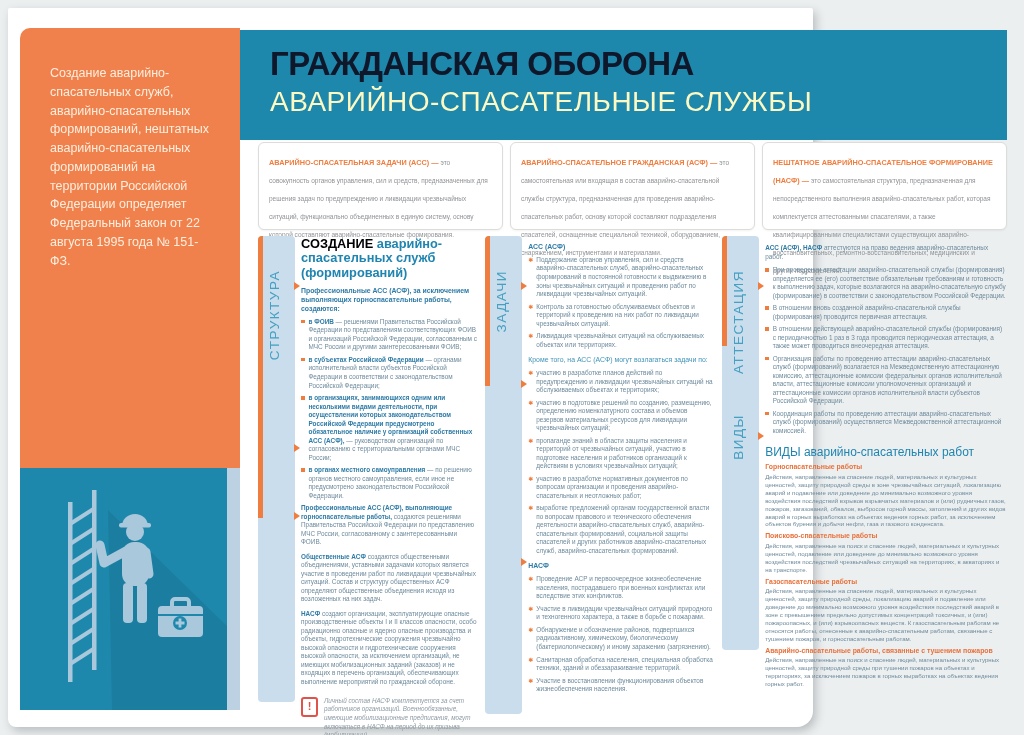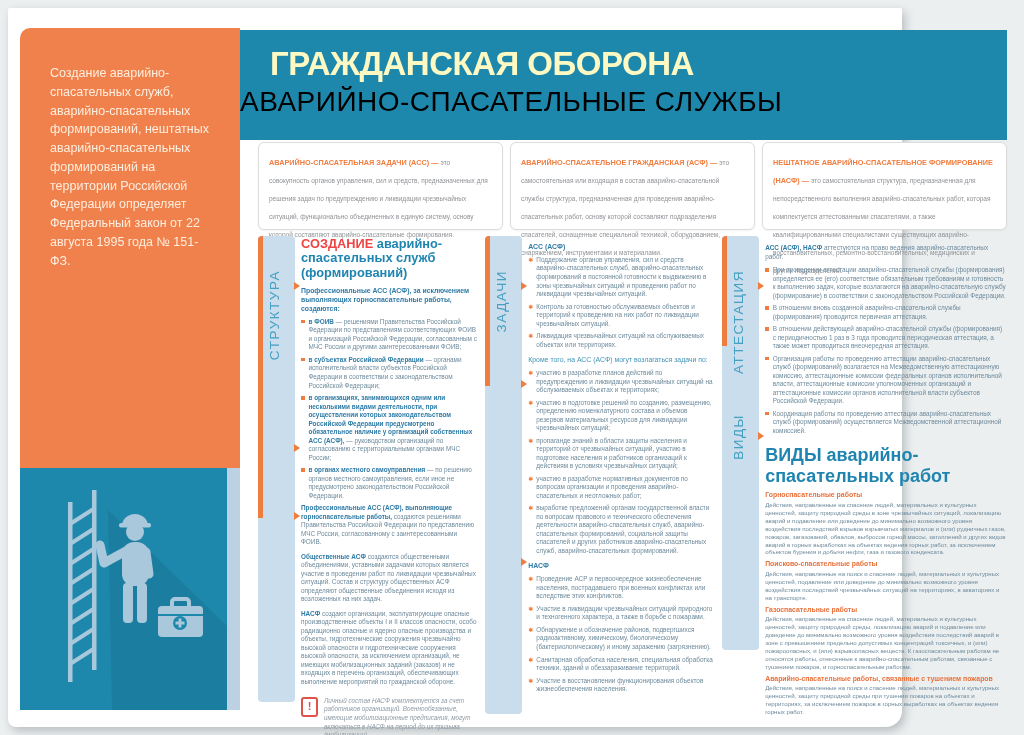--- a/index.html
+++ b/index.html
@@ -1,64 +1,64 @@
 <!DOCTYPE html>
 <html><head>
 <meta charset="utf-8">
 <style>
   html,body{margin:0;padding:0;}
   body{width:1024px;height:735px;background:#eceff0;font-family:"Liberation Sans",sans-serif;overflow:hidden;}
-  .sheet{position:absolute;left:8px;top:8px;width:894px;height:719px;background:#ffffff;
+  .sheet{position:absolute;left:8px;top:8px;width:805px;height:719px;background:#ffffff;
          border-radius:2px 2px 16px 8px;box-shadow:3px 4px 10px rgba(50,60,66,.28);}
 
   
   .left-orange{position:absolute;left:12px;top:20px;width:220px;height:440px;background:#f0804c;border-radius:10px 0 0 0;box-sizing:border-box;padding:36px 24px 0 30px;}
   .law-text{color:#fdeede;font-size:12.5px;line-height:1.5;}
   .left-teal{position:absolute;left:12px;top:460px;width:220px;height:242px;background:#1e88ac;overflow:hidden;}
   .left-teal .strip{position:absolute;right:0;top:0;width:13px;height:100%;background:#bcd2e2;}
 
   
   .band{position:absolute;left:232px;top:22px;width:767px;height:110px;background:#1e88ac;}
-  .band .t1{font-size:33px;font-weight:bold;color:#fef9c3;letter-spacing:-.5px;margin:15px 0 3px 30px;}
-  .band .t2{font-size:28px;color:#000000;letter-spacing:.5px;}
+  .band .t1{font-size:33px;font-weight:bold;color:#0f172a;letter-spacing:-.5px;margin:15px 0 3px 30px;}
+  .band .t2{font-size:28px;color:#fef9c3;letter-spacing:.5px;margin-left:30px;}
 
   
   .defs{position:absolute;left:250px;top:134px;width:749px;display:flex;gap:7px;}
   .def{flex:1;background:#fff;border:1px solid #dcdcda;border-radius:6px;padding:8px 10px;height:88px;box-sizing:border-box;box-shadow:0 1px 2px rgba(0,0,0,.05);}
   .def .term{color:#ef7d3f;font-weight:bold;font-size:7.3px;line-height:1.3;}
   .def .dtext{color:#8f9296;font-size:6.5px;line-height:1.4;}
 
   
   .main{position:absolute;left:250px;top:228px;width:749px;height:484px;display:flex;}
   .vcell{width:37px;flex:none;margin-right:6px;position:relative;}
   .vbar{position:absolute;top:0;left:0;width:37px;background:#cadded;border-radius:4px;}
   .vbar .vstripe{position:absolute;left:0;top:0;width:5px;background:#ef7d3f;border-radius:4px 0 0 0;}
   .vlabel{writing-mode:vertical-rl;transform:rotate(180deg);color:#45a0c2;font-size:13.5px;letter-spacing:1.5px;position:absolute;left:9px;white-space:nowrap;}
   .arr{position:absolute;right:-5px;width:0;height:0;border-left:6px solid #ef7d3f;border-top:4px solid transparent;border-bottom:4px solid transparent;}
 
   .c1{width:184px;margin-right:7px;}
   .c2{width:194px;margin-right:7px;}
   .c3{width:251px;}
 
   .coltitle{font-size:12.8px;font-weight:bold;color:#1f85b0;line-height:1.12;margin:1px 0 6px;}
-  .accent{color:#ef4444;}
+  .accent{color:#000000;}
   .lead{color:#2e7ba6;font-weight:bold;font-size:6.9px;line-height:1.3;margin:7px 0 4px;}
   .b-item{display:flex;margin:0 0 4px;}
   .sq{flex:none;width:3.5px;height:3.5px;background:#ef7d3f;margin:2px 4px 0 0;}
   .star{flex:none;color:#ef7d3f;font-size:6px;margin:0 3px 0 0;line-height:1.4;}
   .b-text{font-size:6.4px;color:#6d8a9c;line-height:1.33;}
   .bl{font-weight:bold;color:#2e7ba6;}
   .para{font-size:6.4px;color:#6d8a9c;line-height:1.33;margin:0 0 6px;}
   .note{display:flex;margin-top:9px;align-items:flex-start;}
   .note-icon{flex:none;width:13px;height:16px;border:2px solid #e0534a;border-radius:3px;color:#e0534a;font-weight:bold;font-size:11px;text-align:center;line-height:15px;margin:1px 6px 0 0;}
   .note-text{font-style:italic;font-size:6.3px;color:#8d9aa4;line-height:1.38;padding-top:1px;}
 
   .titem-h{color:#e8703a;font-weight:bold;font-size:6.9px;line-height:1.25;margin:4px 0 1px;}
   .titem-t{font-size:6.1px;color:#6d8a9c;line-height:1.3;}
-  .types-title{font-size:18px;font-weight:bold;color:#1f85b0;margin:10px 0 3px;}
+  .types-title{font-size:12px;font-weight:normal;color:#1f85b0;margin:10px 0 3px;}
 </style>
 </head>
 <body>
 
 <div class="sheet">
 
   <div class="left-orange">
     <div class="law-text">Создание аварийно-спасательных служб, аварийно-спасательных формирований, нештатных аварийно-спасательных формирований на территории Российской Федерации определяет Федеральный закон от 22 августа 1995 года № 151-ФЗ.</div>
   </div>
 

